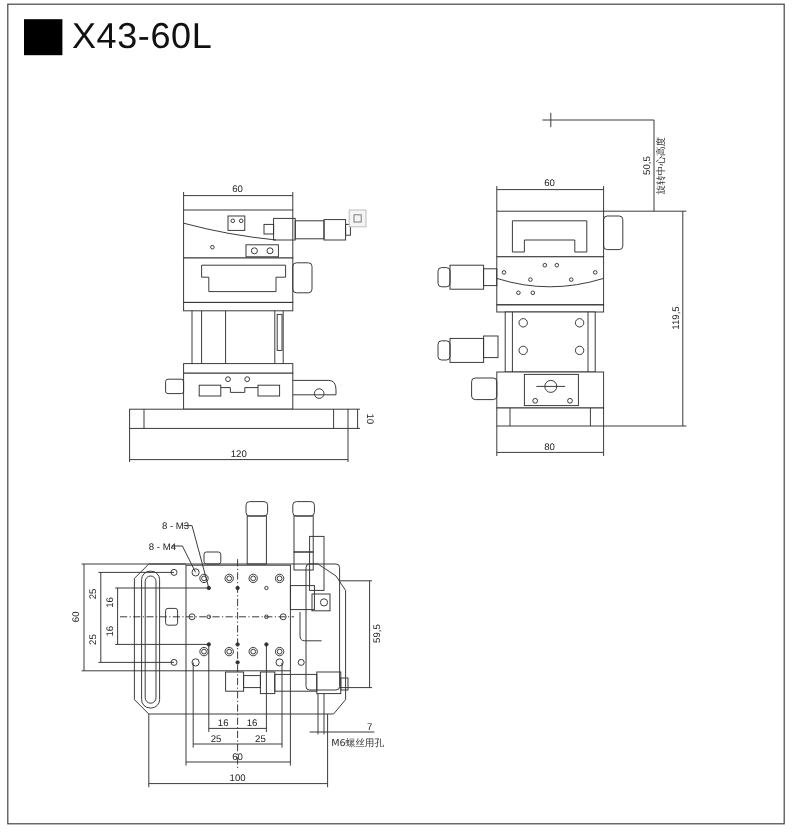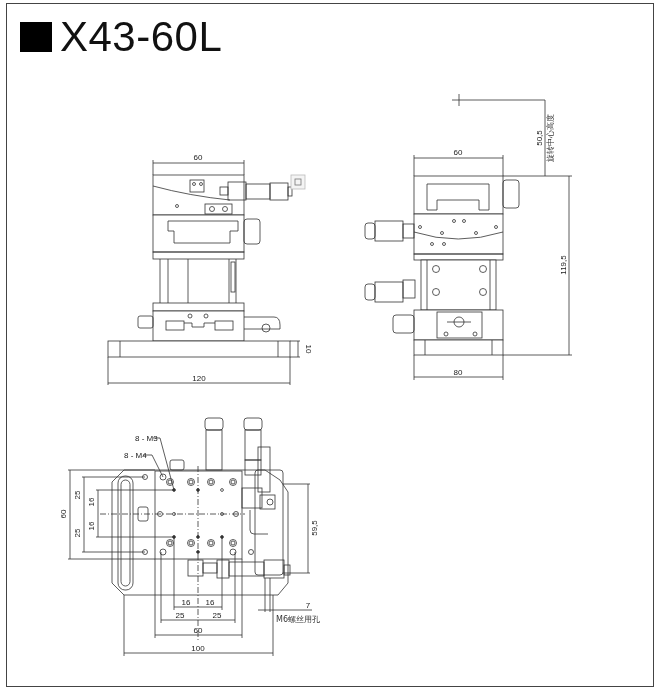--- a/index.html
+++ b/index.html
@@ -1,20 +1,20 @@
 <!DOCTYPE html>
 <html><head>
 <meta charset="utf-8">
 <style>
   html,body{margin:0;padding:0;background:#fff;}
   body{width:660px;height:694px;position:relative;overflow:hidden;font-family:"Liberation Sans",sans-serif;}
   .frame{position:absolute;left:6px;top:3px;width:648px;height:684px;border:1px solid #444;box-sizing:border-box;background:#fff;}
   .title{position:absolute;left:20px;top:16px;display:flex;align-items:center;gap:8px;}
   .title .sq{width:32px;height:30px;background:#000;display:inline-block;}
-  .title .txt{font-size:42px;color:#111;letter-spacing:0.5px;line-height:1;}
+  .title .txt{font-size:30px;color:#111;letter-spacing:0.5px;line-height:1;}
   svg{position:absolute;left:0;top:0;}
   .dim{font-family:"Liberation Sans Narrow","Liberation Sans",sans-serif;font-size:8px;fill:#222;}
   .note{font-family:"DejaVu Sans",sans-serif;font-size:8px;fill:#333;}
 </style>
 </head>
 <body>
 
 <div class="frame"></div>
 
 <div class="title">

